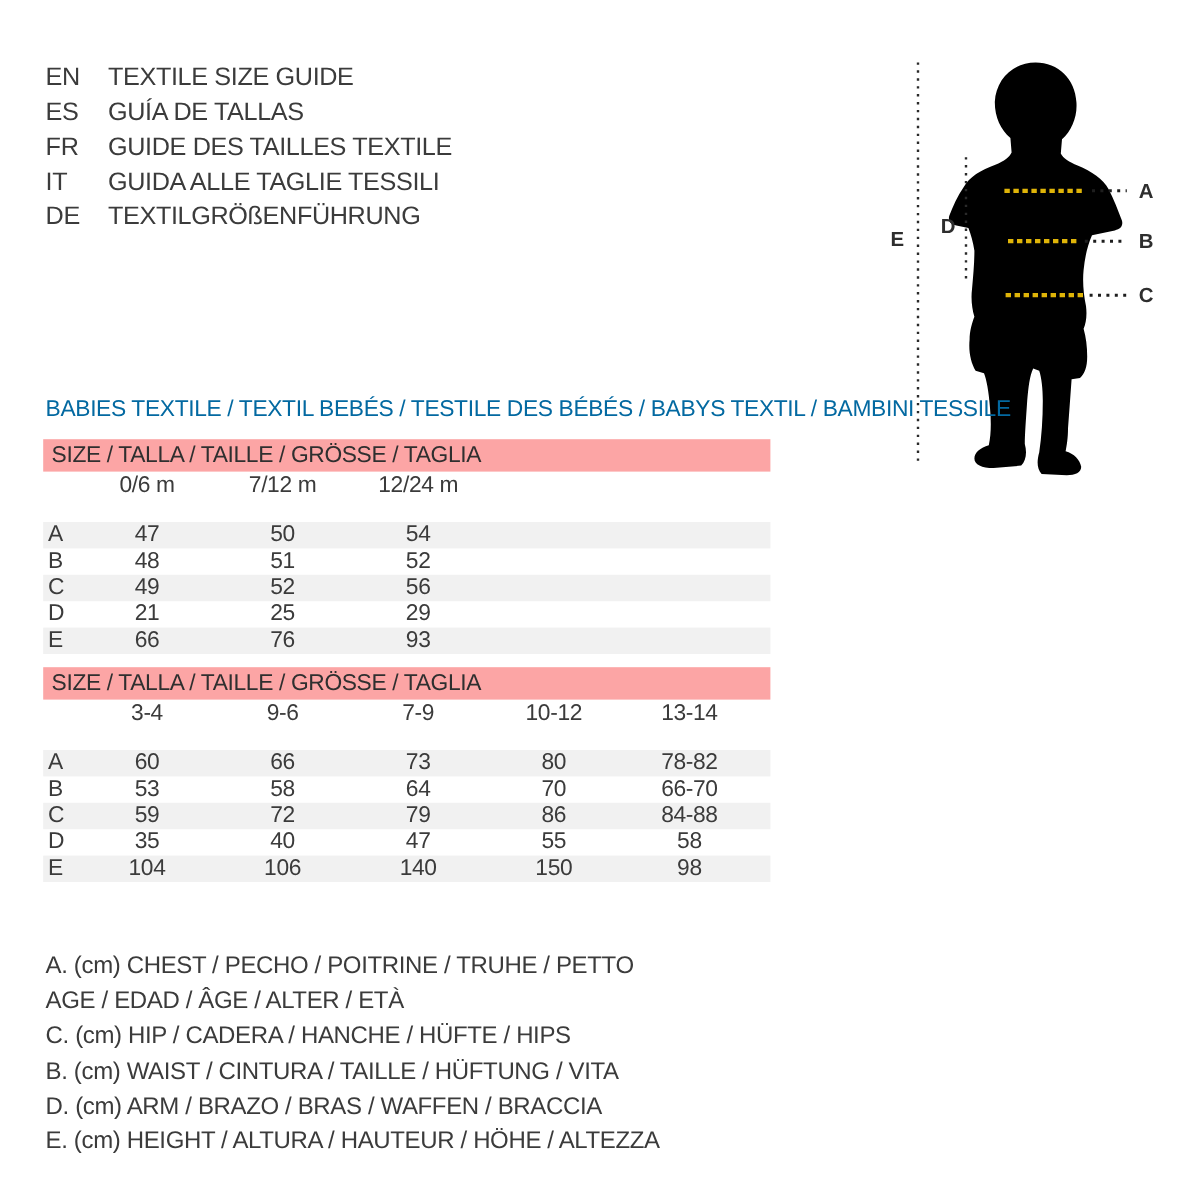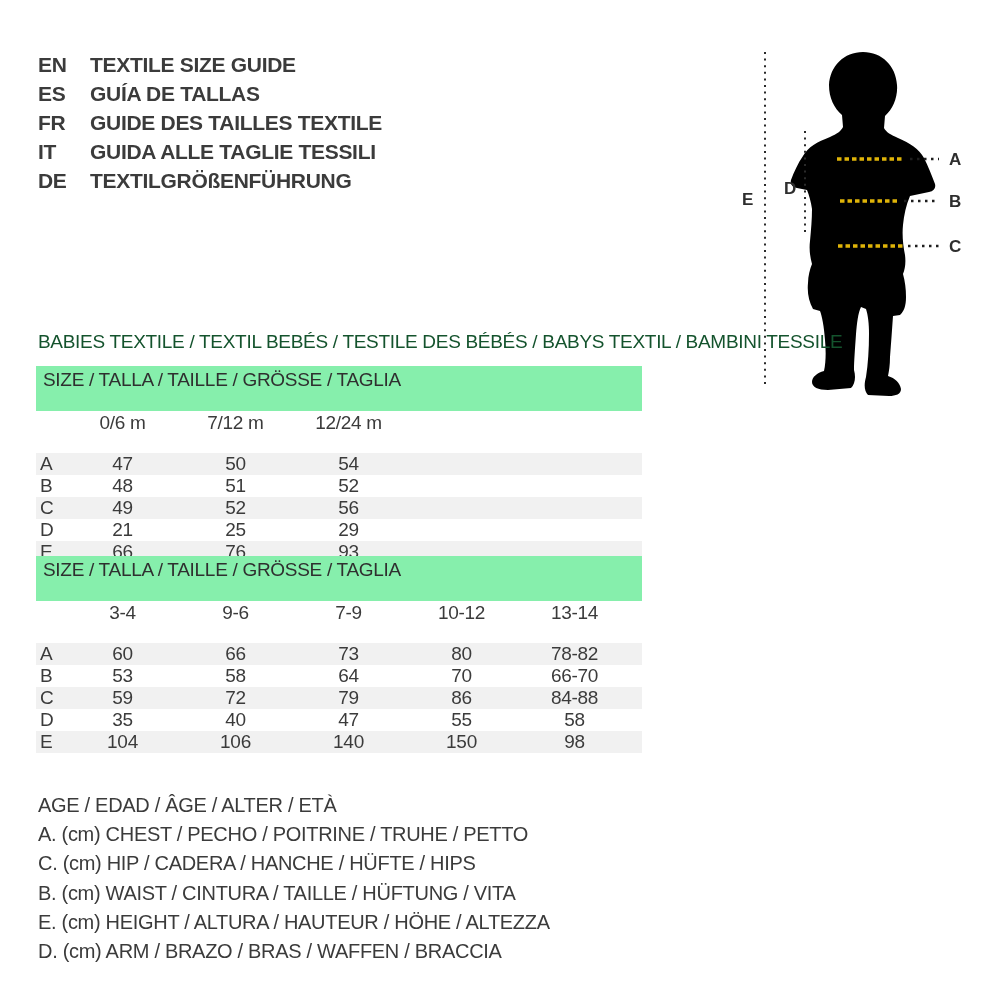--- a/index.html
+++ b/index.html
@@ -5,36 +5,36 @@
   * { margin:0; padding:0; box-sizing:border-box; }
   html,body { background:#ffffff; }
   .page {
     position:relative; width:1000px; height:1000px; background:#ffffff;
     font-family:"Liberation Sans", sans-serif; color:#3b3b3b; overflow:hidden;
     letter-spacing:-0.3px;
   }
 
   
   .lang-block { position:absolute; left:38px; top:50px; }
-  .lang-row { display:flex; height:29px; line-height:29px; font-size:21px;font-weight:bold; }
+  .lang-row { display:flex; height:29px; line-height:29px; font-size:21px; }
   .lang-code { width:52px; flex:0 0 52px; }
   .lang-label { white-space:nowrap; }
 
   
   .figure { position:absolute; left:720px; top:18px; width:280px; height:388px; }
   .figure svg { display:block; }
   .m-label { font-family:"Liberation Sans", sans-serif; font-size:17px; font-weight:bold; fill:#2e2e2e; letter-spacing:0; }
   .dots-v { stroke:#2a2a2a; stroke-width:2; stroke-dasharray:2 4.6; fill:none; }
   .dots-h { stroke:#1e1e1e; stroke-width:2.5; stroke-dasharray:2.5 4.5; fill:none; }
   .dash-y { stroke-width:3.5; stroke-dasharray:4.5 3; fill:none; }
 
   
   .section { position:absolute; left:36px; width:606px; }
-  .section-title { font-size:19px; font-weight:normal; line-height:22px; margin:0 0 13px 2px; white-space:nowrap; color:#14532d; }
-  .size-bar { height:45px; line-height:27px; background:#86efac; color:#2f2f2f; font-size:19px; padding-left:7px; }
+  .section-title { font-size:19px; font-weight:normal; line-height:22px; margin:0 0 13px 2px; white-space:nowrap; color:#0369a1; }
+  .size-bar { height:27px; line-height:27px; background:#fca5a5; color:#2f2f2f; font-size:19px; padding-left:7px; }
   .trow { display:flex; height:22px; line-height:22px; font-size:19px; }
   .trow.cols { height:42px; line-height:24px; }
   .trow.shade { background:#f1f1f1; }
   .c-label { flex:0 0 30px; padding-left:4px; }
   .c-val { flex:0 0 113px; text-align:center; }
 
   
   .legend { position:absolute; left:38px; top:791px; }
   .legend-line { font-size:20px; line-height:29.2px; white-space:nowrap; }
 </style>
@@ -222,21 +222,21 @@
       <span class="c-label">E</span>
       <span class="c-val">104</span>
       <span class="c-val">106</span>
       <span class="c-val">140</span>
       <span class="c-val">150</span>
       <span class="c-val">98</span>
     </div>
   </div>
 
   <div class="legend">
+    <div class="legend-line">A. (cm) CHEST / PECHO / POITRINE / TRUHE / PETTO</div>
     <div class="legend-line">AGE / EDAD / ÂGE / ALTER / ETÀ</div>
-    <div class="legend-line">A. (cm) CHEST / PECHO / POITRINE / TRUHE / PETTO</div>
     <div class="legend-line">C. (cm) HIP / CADERA / HANCHE / HÜFTE / HIPS</div>
     <div class="legend-line">B. (cm) WAIST / CINTURA / TAILLE / HÜFTUNG / VITA</div>
+    <div class="legend-line">D. (cm) ARM / BRAZO / BRAS / WAFFEN / BRACCIA</div>
     <div class="legend-line">E. (cm) HEIGHT / ALTURA / HAUTEUR / HÖHE / ALTEZZA</div>
-    <div class="legend-line">D. (cm) ARM / BRAZO / BRAS / WAFFEN / BRACCIA</div>
   </div>
 
 </div>
 
 </body></html>

